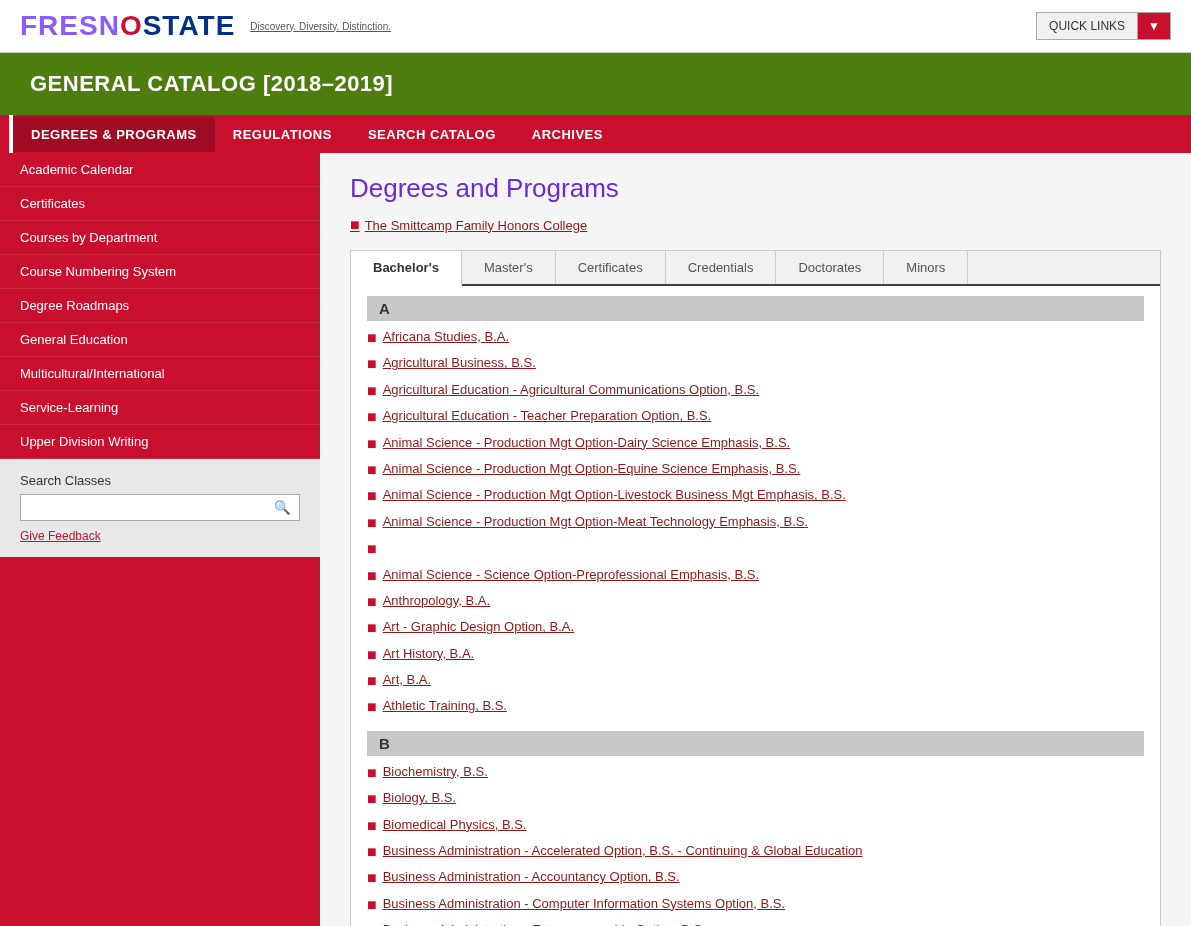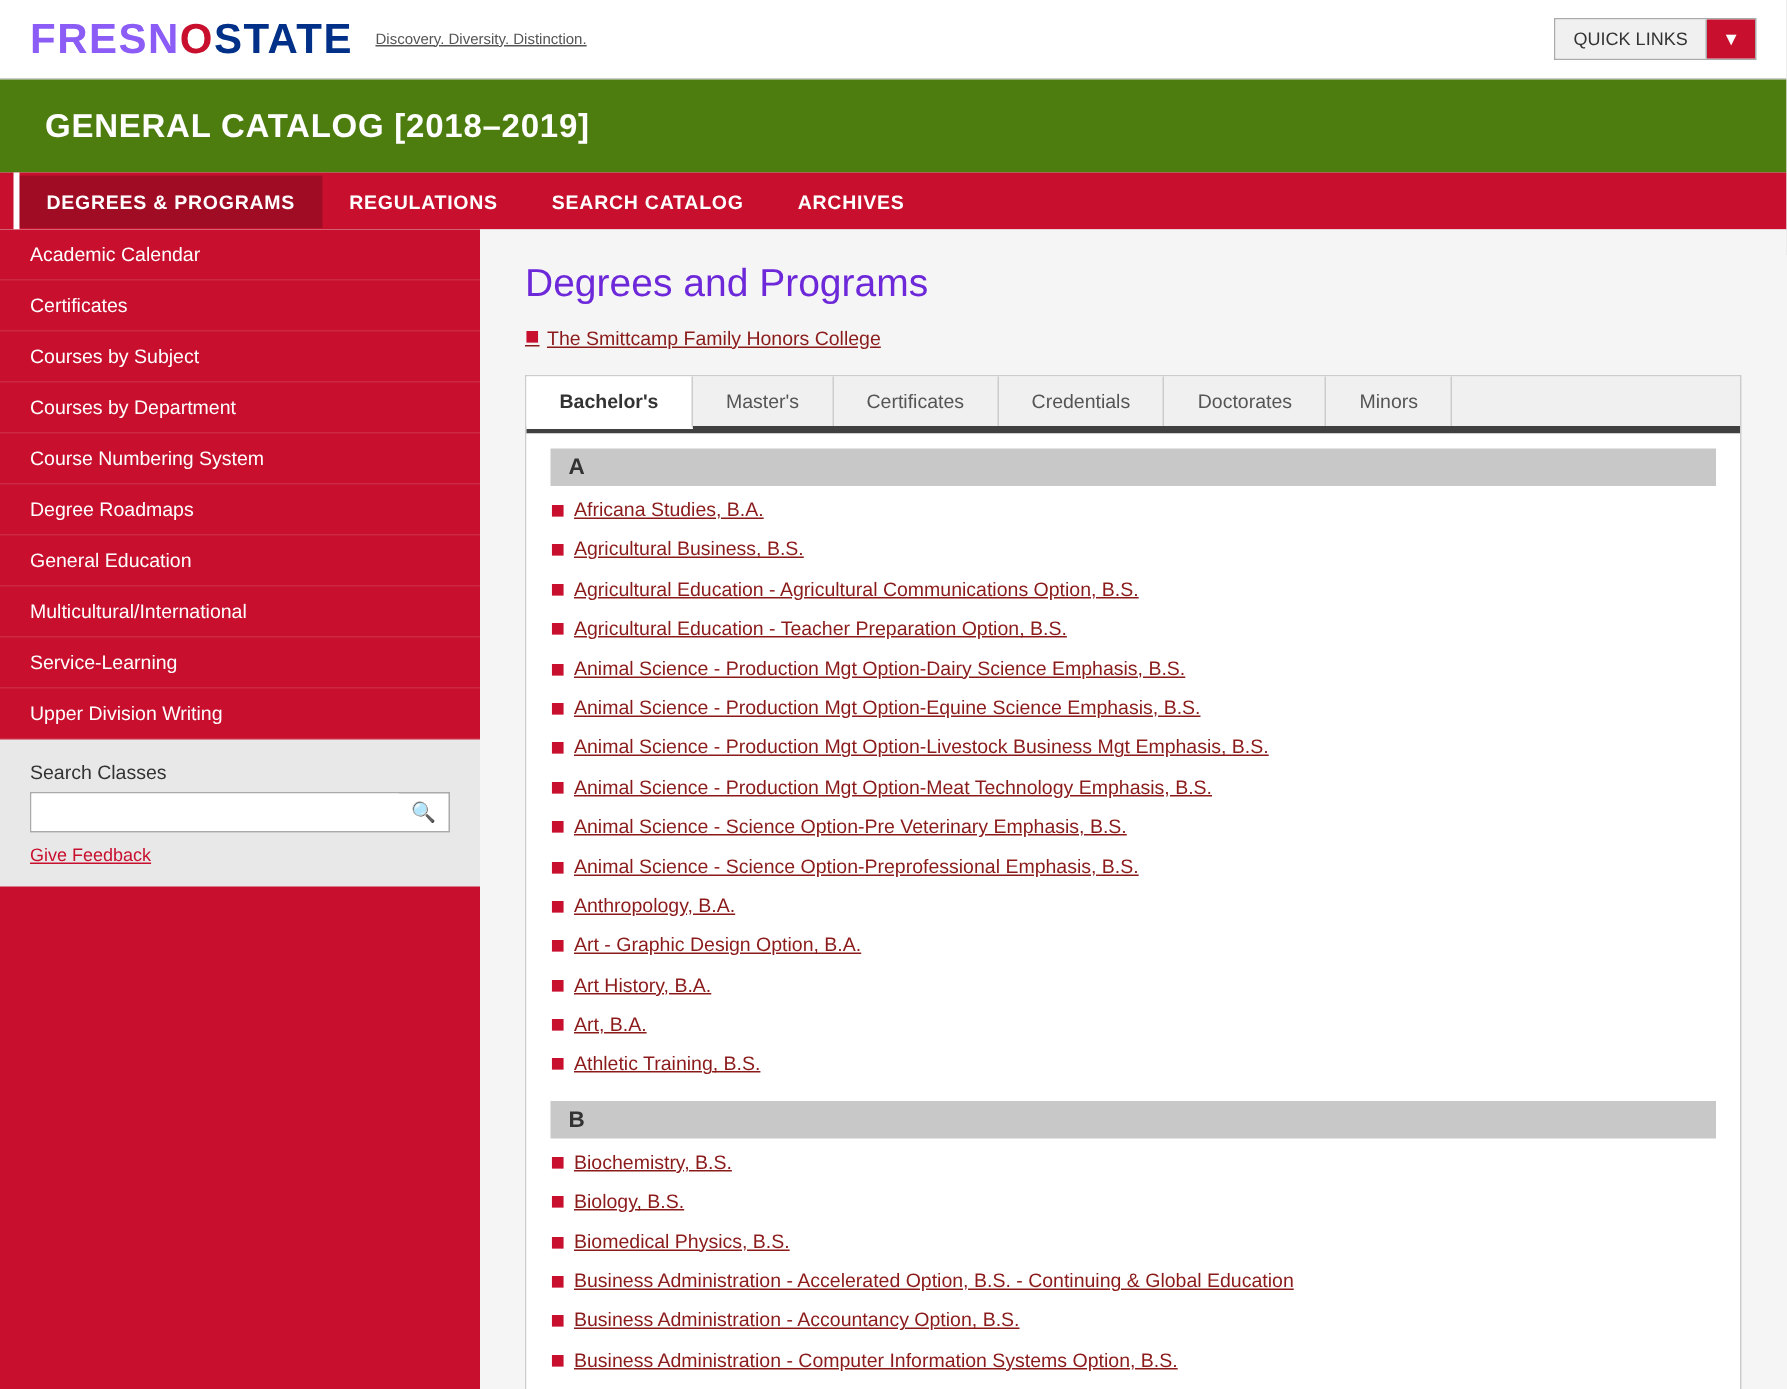--- a/index.html
+++ b/index.html
@@ -116,21 +116,21 @@
     }
     #honors-bullet { color: #c8102e; font-size: 16px; }
 
     
     #tabs-container {
       background: white;
       border: 1px solid #ccc;
       padding: 0;
     }
     #tabs-row {
-      display: flex; border-bottom: 5px solid #404040;
+      display: flex; border-bottom: 2px solid #404040;
       background: #f0f0f0;
       align-items: center;
     }
     .tab-item {
       padding: 9px 22px; font-size: 13px; cursor: pointer;
       border-right: 1px solid #ccc; color: #555;
       background: #f0f0f0;
     }
     .tab-item.active {
       background: white; color: #333; font-weight: bold;
@@ -185,21 +185,20 @@
   <a class="nav-item">REGULATIONS</a>
   <a class="nav-item">SEARCH CATALOG</a>
   <a class="nav-item">ARCHIVES</a>
 </div>
 
 <div id="main-layout">
 
   <div id="sidebar">
     <a class="sidebar-item">Academic Calendar</a>
     <a class="sidebar-item">Certificates</a>
-    <a class="sidebar-item">Courses by Subject</a>
     <a class="sidebar-item">Courses by Department</a>
     <a class="sidebar-item">Course Numbering System</a>
     <a class="sidebar-item">Degree Roadmaps</a>
     <a class="sidebar-item">General Education</a>
     <a class="sidebar-item">Multicultural/International</a>
     <a class="sidebar-item">Service-Learning</a>
     <a class="sidebar-item">Upper Division Writing</a>
 
     <div id="sidebar-search">
       <span id="sidebar-search-label">Search Classes</span>
@@ -262,21 +261,20 @@
           <div class="program-item">
               <span class="program-bullet">■</span>
               <a class="program-link">Animal Science - Production Mgt Option-Livestock Business Mgt Emphasis, B.S.</a>
             </div>
           <div class="program-item">
               <span class="program-bullet">■</span>
               <a class="program-link">Animal Science - Production Mgt Option-Meat Technology Emphasis, B.S.</a>
             </div>
           <div class="program-item">
               <span class="program-bullet">■</span>
-              <a class="program-link">Animal Science - Science Option-Pre Veterinary Emphasis, B.S.</a>
             </div>
           <div class="program-item">
               <span class="program-bullet">■</span>
               <a class="program-link">Animal Science - Science Option-Preprofessional Emphasis, B.S.</a>
             </div>
           <div class="program-item">
               <span class="program-bullet">■</span>
               <a class="program-link">Anthropology, B.A.</a>
             </div>
           <div class="program-item">

